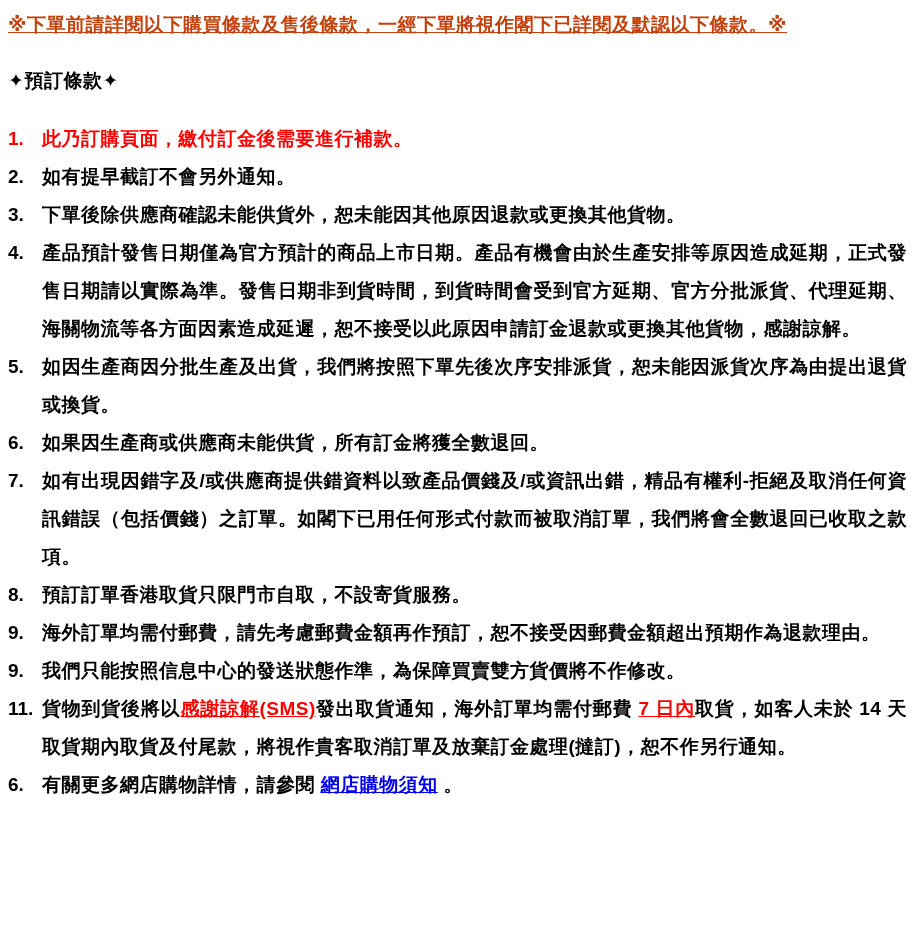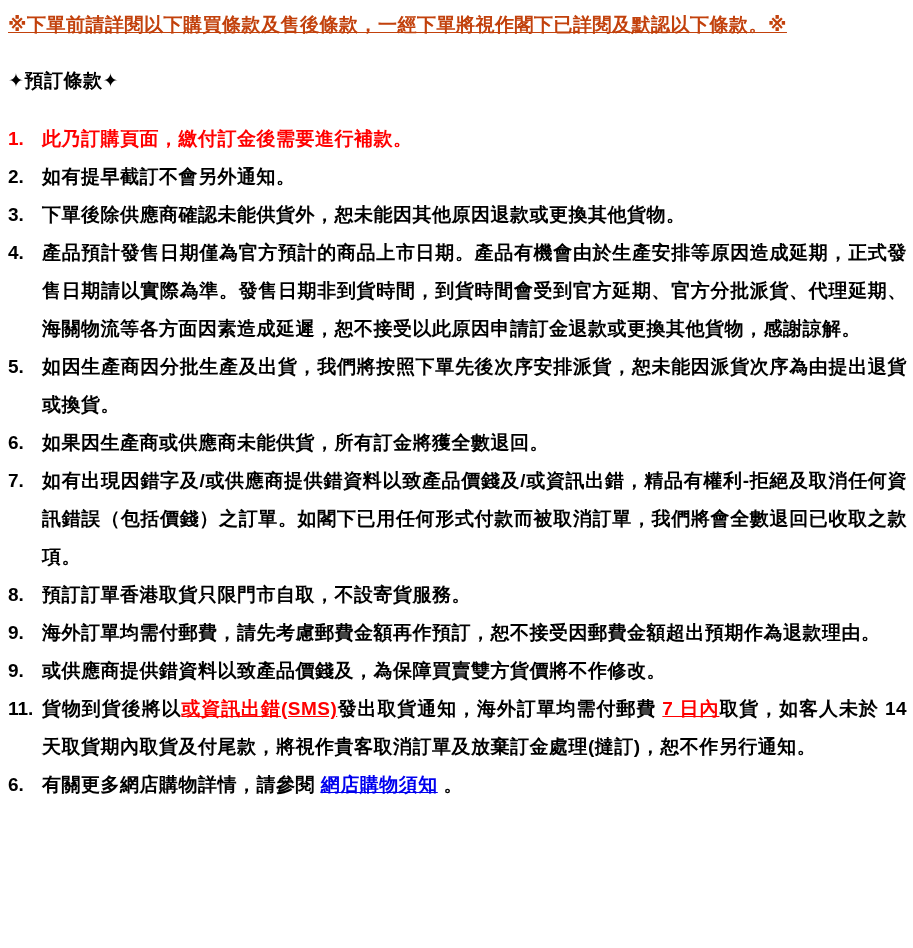--- a/index.html
+++ b/index.html
@@ -94,23 +94,23 @@
     <div class="term-row">
       <span class="term-num">8.</span>
       <span class="term-text"><span>預訂訂單香港取貨只限門市自取，不設寄貨服務。</span></span>
     </div>
     <div class="term-row">
       <span class="term-num">9.</span>
       <span class="term-text"><span>海外訂單均需付郵費，請先考慮郵費金額再作預訂，恕不接受因郵費金額超出預期作為退款理由。</span></span>
     </div>
     <div class="term-row">
       <span class="term-num">9.</span>
-      <span class="term-text"><span>或供應商提供錯資料以致產品價錢及，為保障買賣雙方貨價將不作修改。</span></span>
+      <span class="term-text"><span>我們只能按照信息中心的發送狀態作準，為保障買賣雙方貨價將不作修改。</span></span>
     </div>
     <div class="term-row">
       <span class="term-num">11.</span>
-      <span class="term-text"><span>貨物到貨後將以</span><span class="seg-red-underline">或資訊出錯(SMS)</span><span>發出取貨通知，海外訂單均需付郵費 </span><span class="seg-red-underline">7 日內</span><span>取貨，如客人未於 14 天取貨期內取貨及付尾款，將視作貴客取消訂單及放棄訂金處理(撻訂)，恕不作另行通知。</span></span>
+      <span class="term-text"><span>貨物到貨後將以</span><span class="seg-red-underline">感謝諒解(SMS)</span><span>發出取貨通知，海外訂單均需付郵費 </span><span class="seg-red-underline">7 日內</span><span>取貨，如客人未於 14 天取貨期內取貨及付尾款，將視作貴客取消訂單及放棄訂金處理(撻訂)，恕不作另行通知。</span></span>
     </div>
     <div class="term-row">
       <span class="term-num">6.</span>
       <span class="term-text"><span>有關更多網店購物詳情，請參閱 </span><span class="seg-link">網店購物須知</span><span> 。</span></span>
     </div>
   </div>
 
 </body></html>

